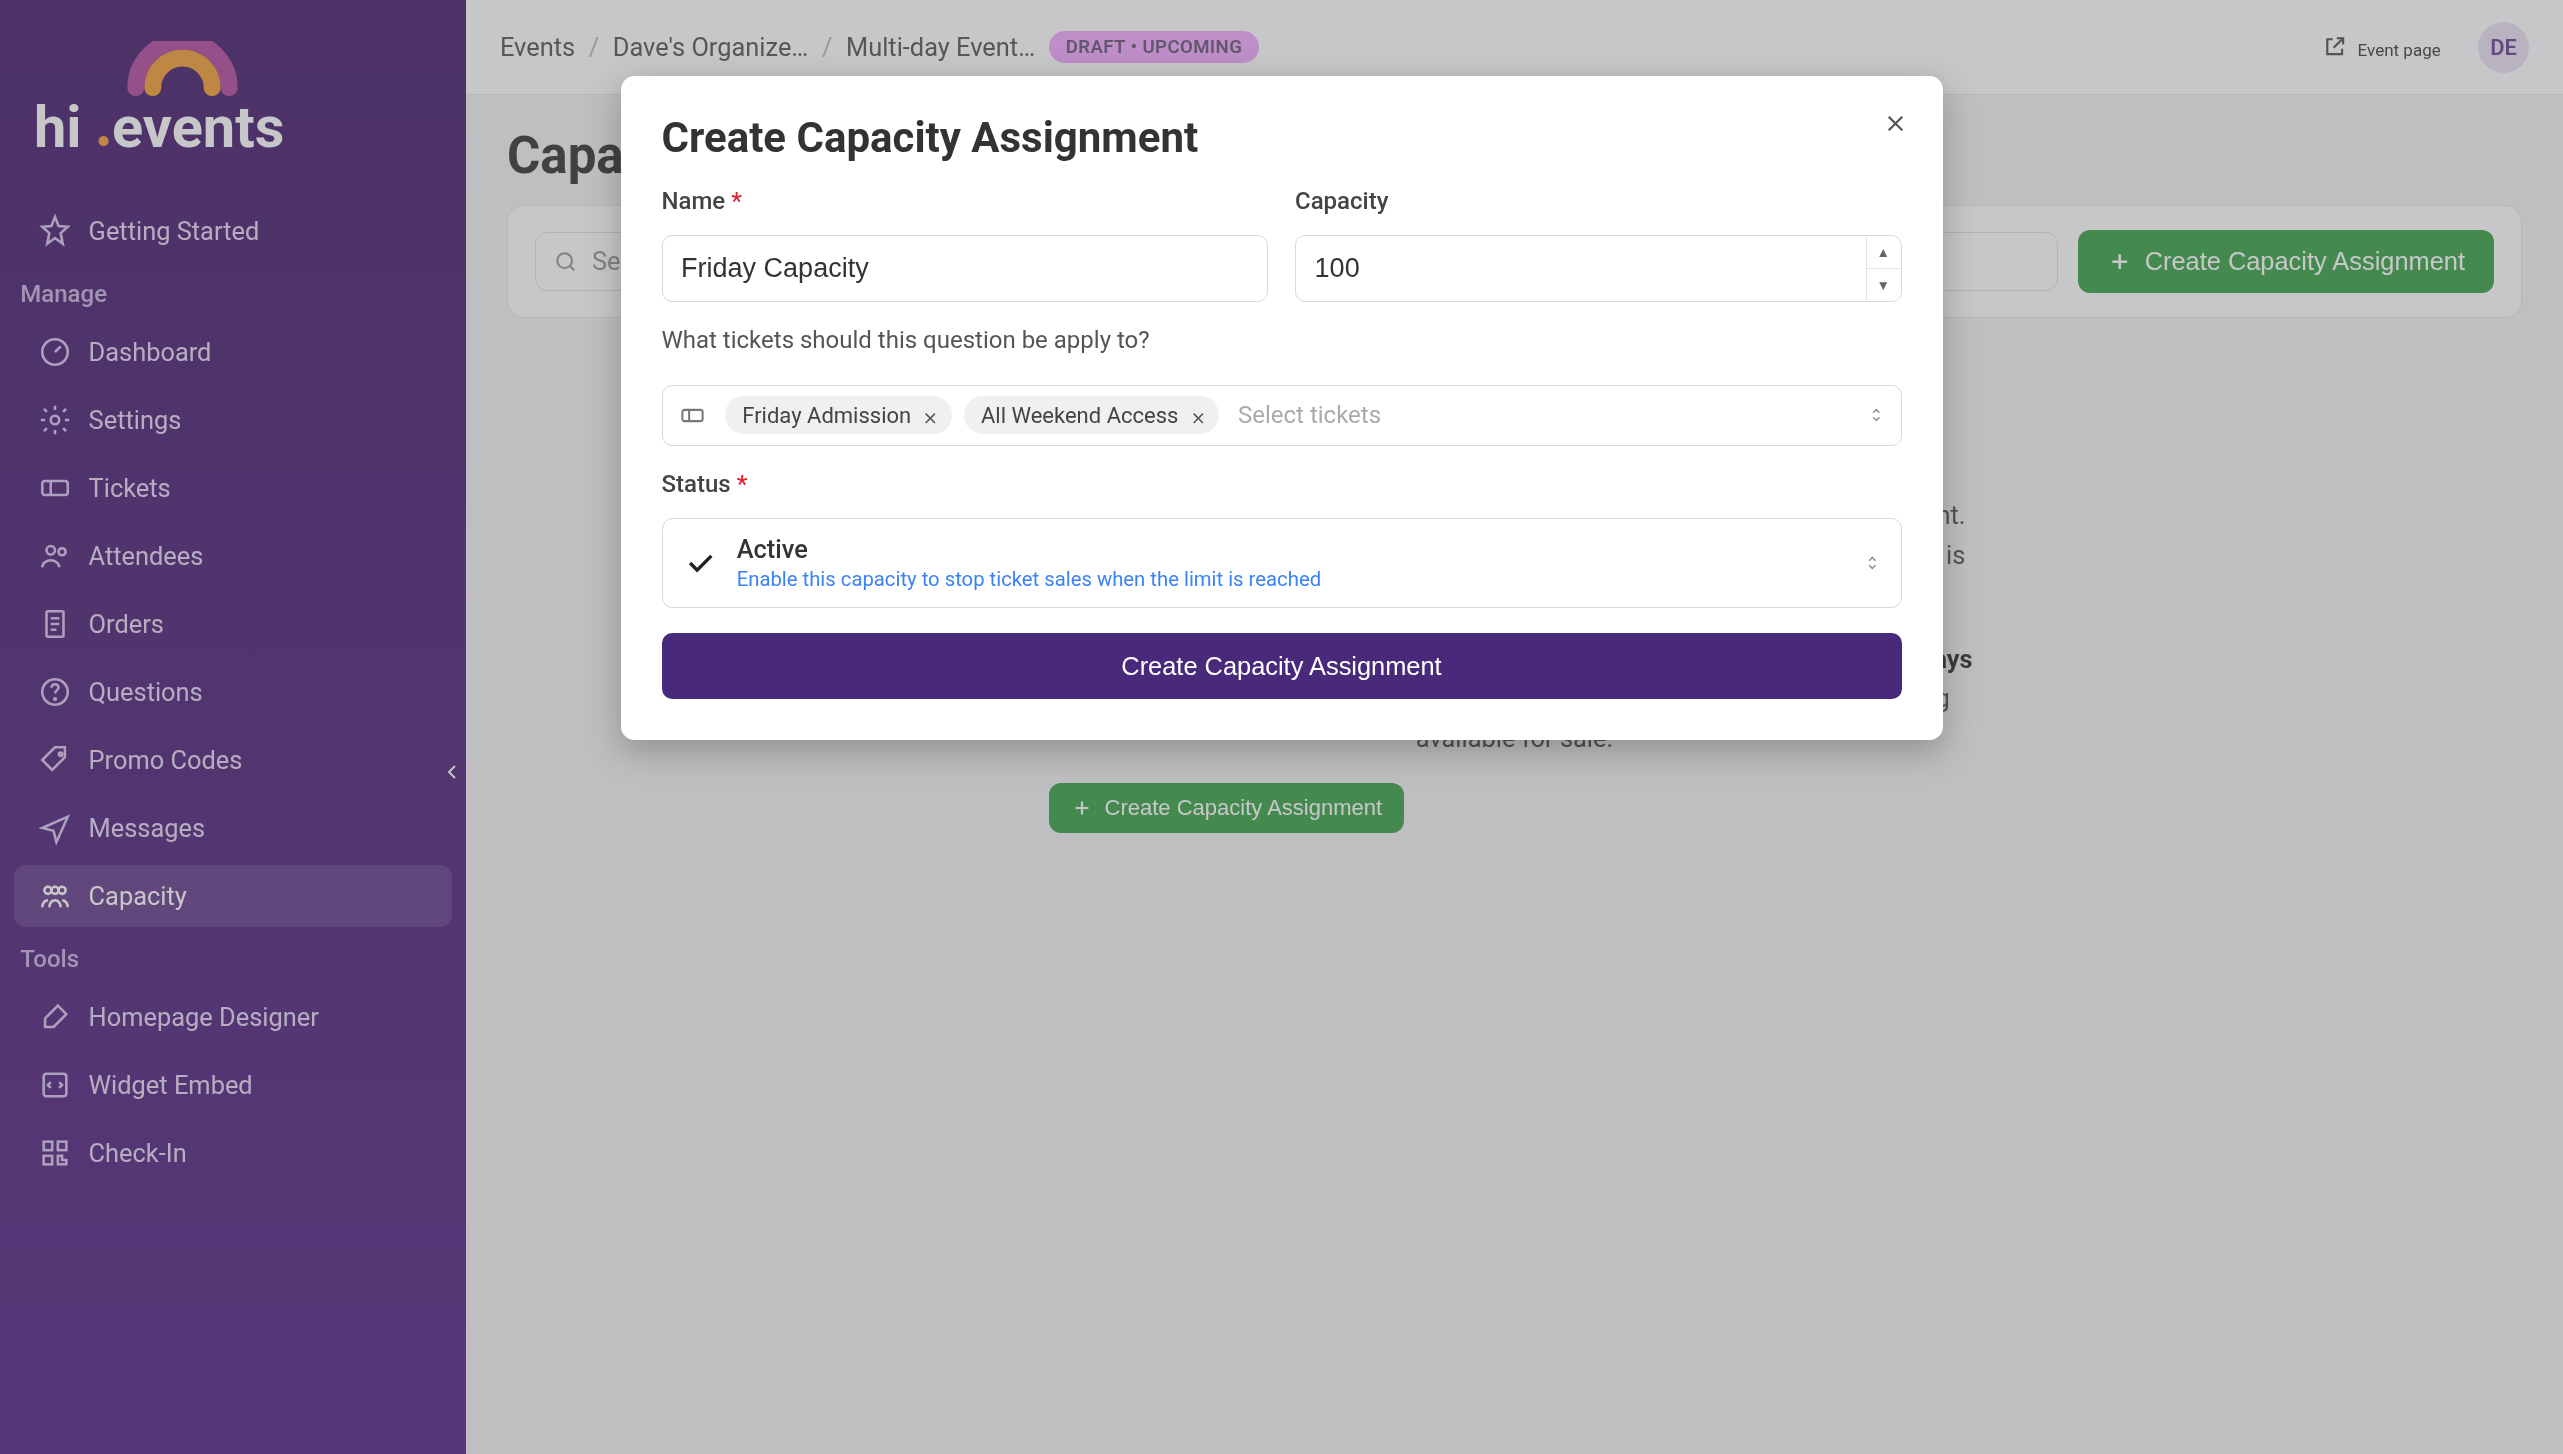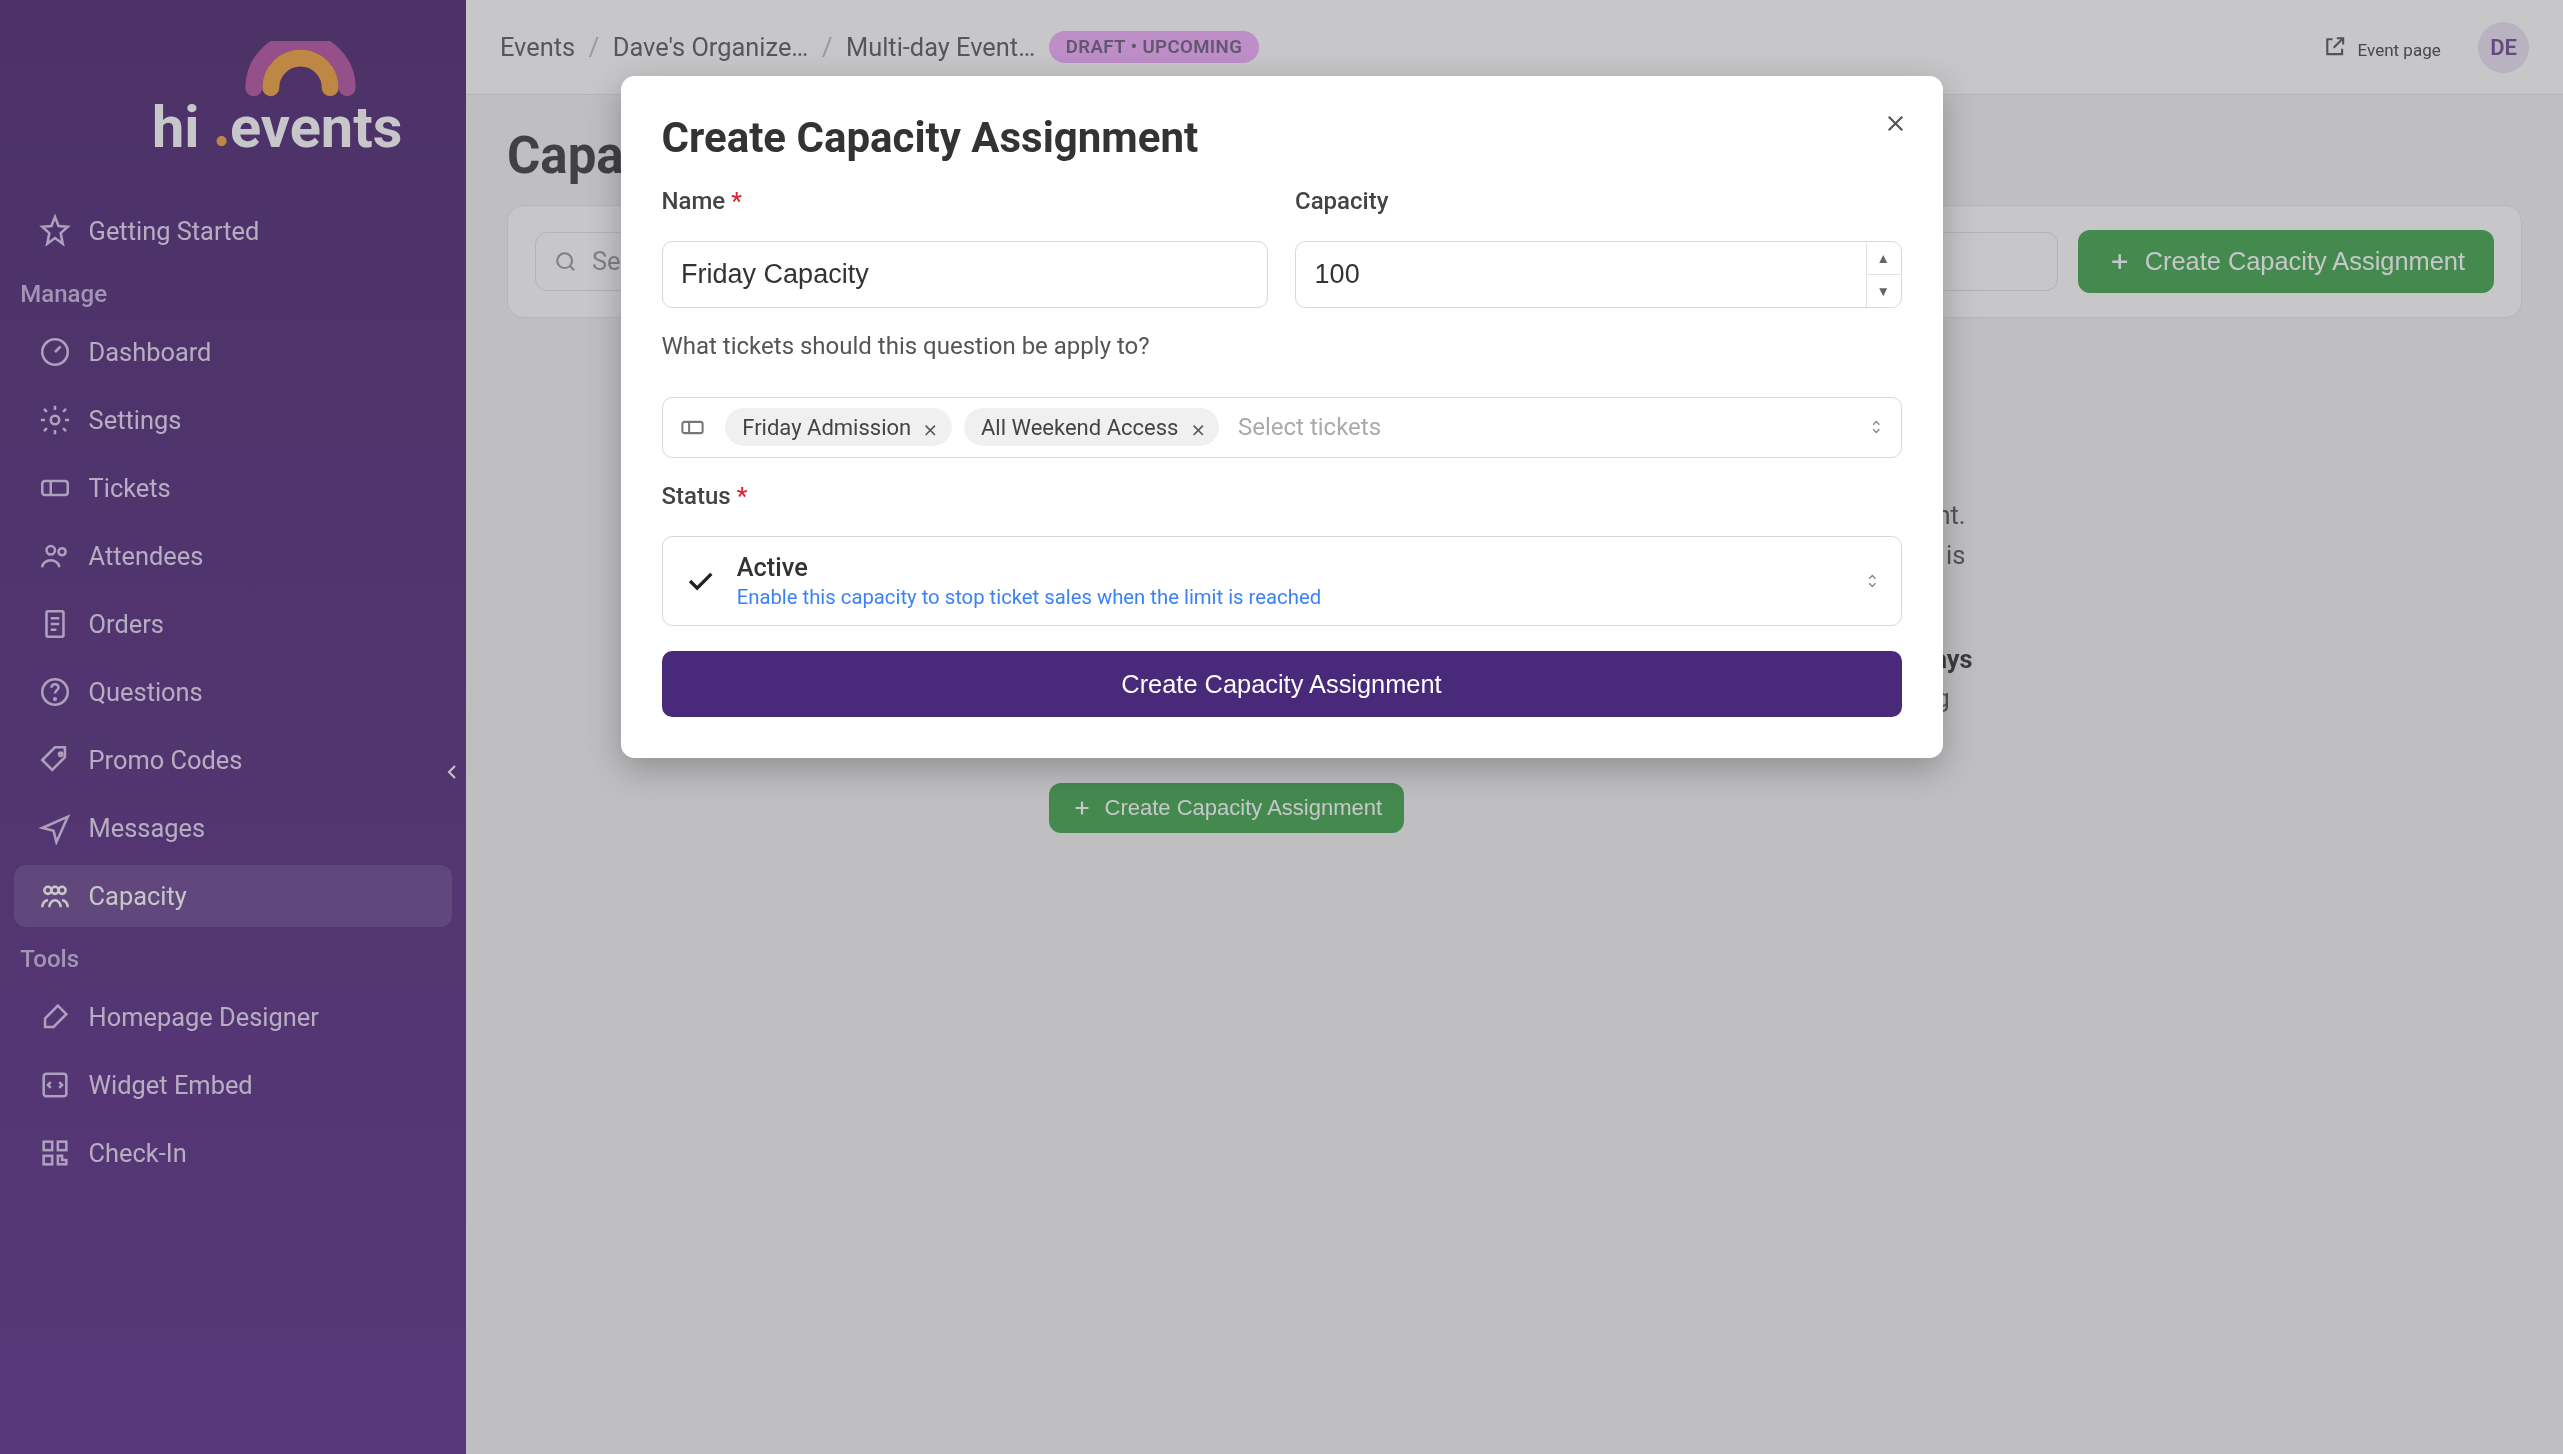--- a/index.html
+++ b/index.html
@@ -7,21 +7,21 @@
   body { background: #f5f5f5; overflow: hidden; position: relative; }
 
   
   .app { display: flex; width: 100%; height: 100%; }
   .sidebar {
     width: 466px; 
     background: linear-gradient(180deg,#4a246d 0%,#5b2c87 100%);
     color: #e6d9f2; display: flex; flex-direction: column; position: relative;
     flex-shrink: 0;
   }
-  .logo-wrap { padding: 41px 34px 34px; text-align: right; }
+  .logo-wrap { padding: 41px 34px 34px; text-align: left; }
   .logo { display:inline-block; }
   .logo svg { width: 280px; height: auto; }
   .nav-section-label { font-size: 24px; color: #c9b5df; padding: 15.3px 20.3px 10.2px; font-weight: 500; }
   .nav-item {
     display:flex; align-items:center; gap:17px;
     padding:13.6px 24px; font-size:25.4px; color:#e6d9f2; cursor:pointer;
     border-radius: 12px; margin: 3.4px 13.6px;
   }
   .nav-item.active { background: rgba(255,255,255,0.12); color:#fff; }
   .nav-icon { width:34px; height:34px; display:inline-flex; align-items:center; justify-content:center; }
@@ -79,21 +79,21 @@
   .modal {
     background:#fff; border-radius:13.6px; width:1322px; margin-top:76px;
     padding:37px 41px 41px; position:relative;
     box-shadow:0 10.2px 34px rgba(0,0,0,0.25);
   }
   .modal-title { font-size:42px; font-weight:700; color:#333; margin-bottom:25.4px; }
   .modal-close { position:absolute; top:29px; right:29px; width:37px; height:37px; cursor:pointer; color:#666; display:flex; align-items:center; justify-content:center;}
   .modal-close svg { width:27px; height:27px; stroke:#555; stroke-width:2; }
 
   .form-row { display:flex; gap:27px; margin-bottom:24px; }
-  .form-col { flex:1; display:flex; flex-direction:column; gap:26px; }
+  .form-col { flex:1; display:flex; flex-direction:column; gap:20px; }
   .form-col.half { flex:1; }
   .field-label { font-size:24px; color:#444; font-weight:500; }
   .req { color:#d23; }
   .text-input, .number-input {
     border:1.7px solid #d8d8d8; border-radius:10.2px; padding:17px 18.6px;
     font-size:27px; color:#333; width:100%; outline:none;
   }
   .number-wrap { position:relative; }
   .spinner { position:absolute; right:1.7px; top:1.7px; bottom:1.7px; width:34px; display:flex; flex-direction:column; border-left:0.8px solid #e3e3e3; }
   .spinner button { flex:1; border:none; background:#fff; cursor:pointer; color:#666; font-size:13.6px; }

